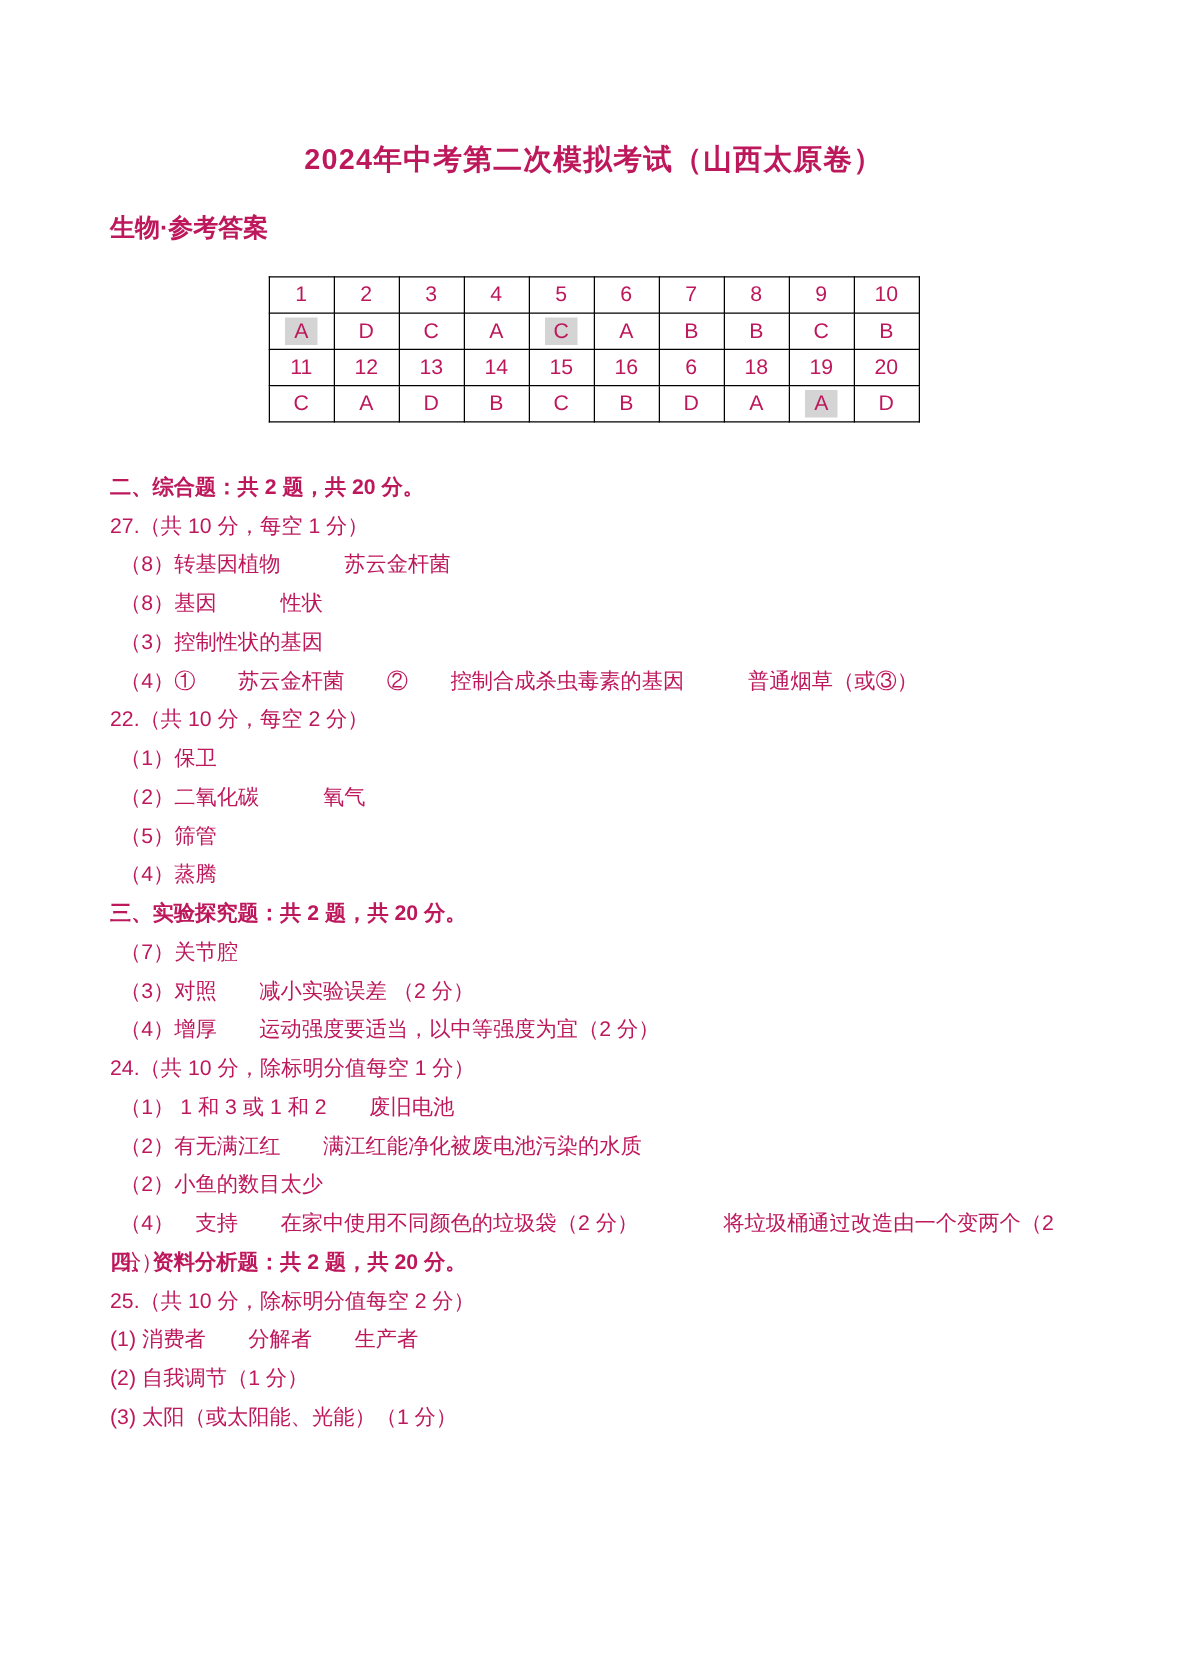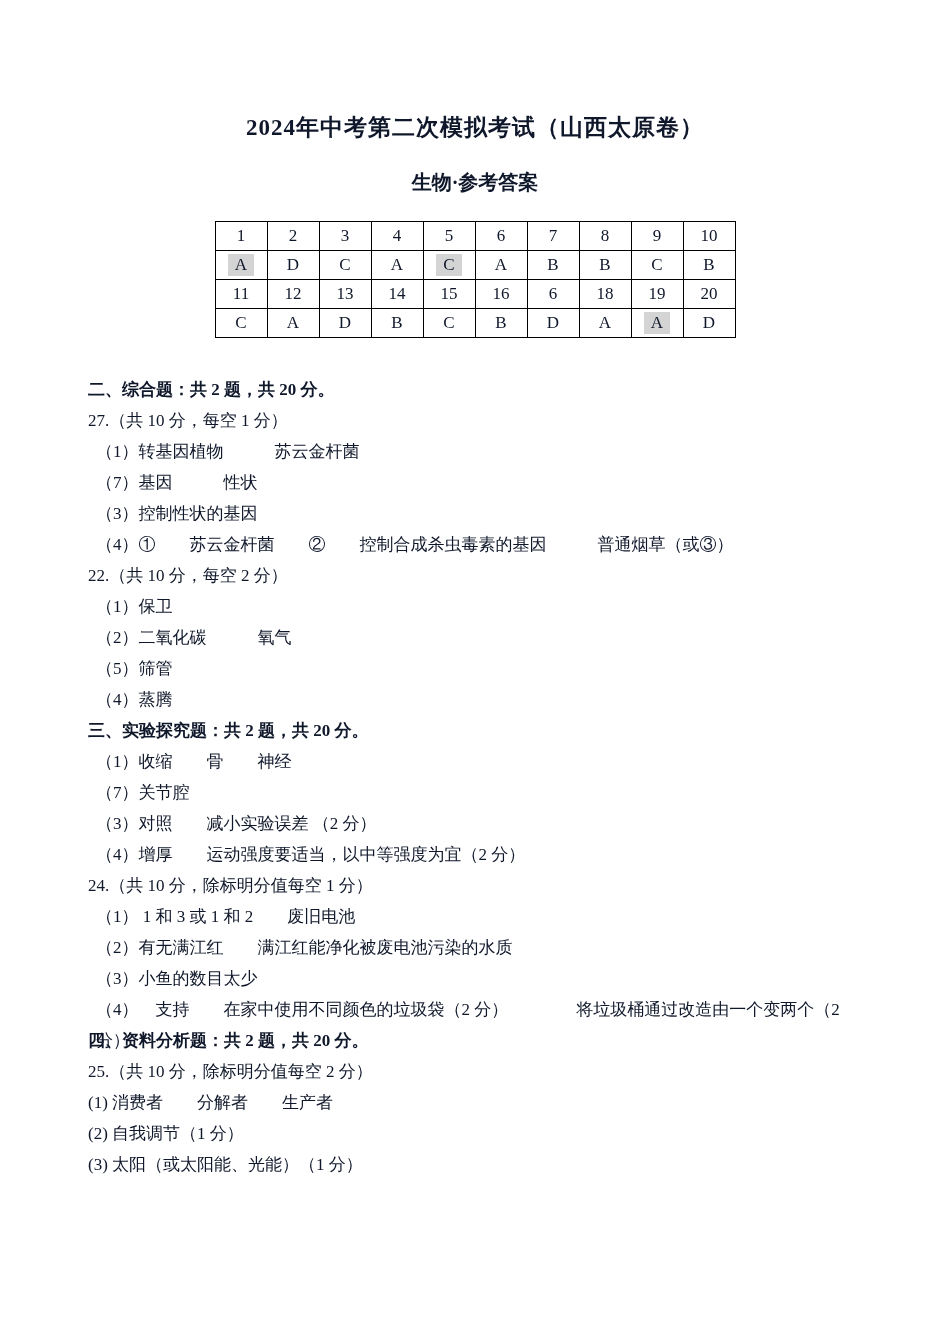--- a/index.html
+++ b/index.html
@@ -8,35 +8,34 @@
     background: #ffffff;
   }
   .page {
     position: relative;
     width: 950px;
     height: 1344px;
     margin: 0 auto;
     background: #ffffff;
     box-sizing: border-box;
     padding: 112px 88px 0 88px;
-    font-family: Liberation Serif, serif;
-    color: #0f172a;
+    font-family: Liberation Sans, sans-serif;
+    color: #be185d;
     overflow: hidden;
   }
   h1.doc-title {
     font-size: 23px;
     font-weight: bold;
     text-align: center;
     margin: 0 0 26px 0;
     letter-spacing: 1px;
   }
   h2.doc-subtitle {
     font-size: 20px;
     font-weight: bold;
-    text-align: center;
     margin: 0 0 25px 0;
   }
   p.choice-heading {
     font-size: 17px;
     font-weight: bold;
     margin: 0 0 10px 0;
     white-space: pre-wrap;
   }
   table.answer-table {
     border-collapse: collapse;
@@ -129,38 +128,37 @@
           <td>A</td>
           <td><span class="hl" style="background: rgb(212, 212, 212);">A</span></td>
           <td>D</td>
         </tr>
       </tbody>
   </table>
 
   <div class="body-lines">
       <div class="line bold">二、综合题：共 2 题，共 20 分。</div>
       <div class="line">27.（共 10 分，每空 1 分）</div>
-      <div class="line ind">（1）转基因植物　　　苏云金杆菌</div>
-      <div class="line ind">（7）基因　　　性状</div>
+      <div class="line ind">（8）转基因植物　　　苏云金杆菌</div>
+      <div class="line ind">（8）基因　　　性状</div>
       <div class="line ind">（3）控制性状的基因</div>
       <div class="line ind">（4）①　　苏云金杆菌　　②　　控制合成杀虫毒素的基因　　　普通烟草（或③）</div>
       <div class="line">22.（共 10 分，每空 2 分）</div>
       <div class="line ind">（1）保卫</div>
       <div class="line ind">（2）二氧化碳　　　氧气</div>
       <div class="line ind">（5）筛管</div>
       <div class="line ind">（4）蒸腾</div>
       <div class="line bold">三、实验探究题：共 2 题，共 20 分。</div>
-      <div class="line ind">（1）收缩　　骨　　神经</div>
       <div class="line ind">（7）关节腔</div>
       <div class="line ind">（3）对照　　减小实验误差 （2 分）</div>
       <div class="line ind">（4）增厚　　运动强度要适当，以中等强度为宜（2 分）</div>
       <div class="line">24.（共 10 分，除标明分值每空 1 分）</div>
       <div class="line ind">（1） 1 和 3 或 1 和 2　　废旧电池</div>
       <div class="line ind">（2）有无满江红　　满江红能净化被废电池污染的水质</div>
-      <div class="line ind">（3）小鱼的数目太少</div>
+      <div class="line ind">（2）小鱼的数目太少</div>
       <div class="line ind">（4）　支持　　在家中使用不同颜色的垃圾袋（2 分）　　　　将垃圾桶通过改造由一个变两个（2 分）</div>
       <div class="line bold">四、资料分析题：共 2 题，共 20 分。</div>
       <div class="line">25.（共 10 分，除标明分值每空 2 分）</div>
       <div class="line">(1) 消费者　　分解者　　生产者</div>
       <div class="line">(2) 自我调节（1 分）</div>
       <div class="line">(3) 太阳（或太阳能、光能）（1 分）</div>
     </div>
 
 </div>
 

